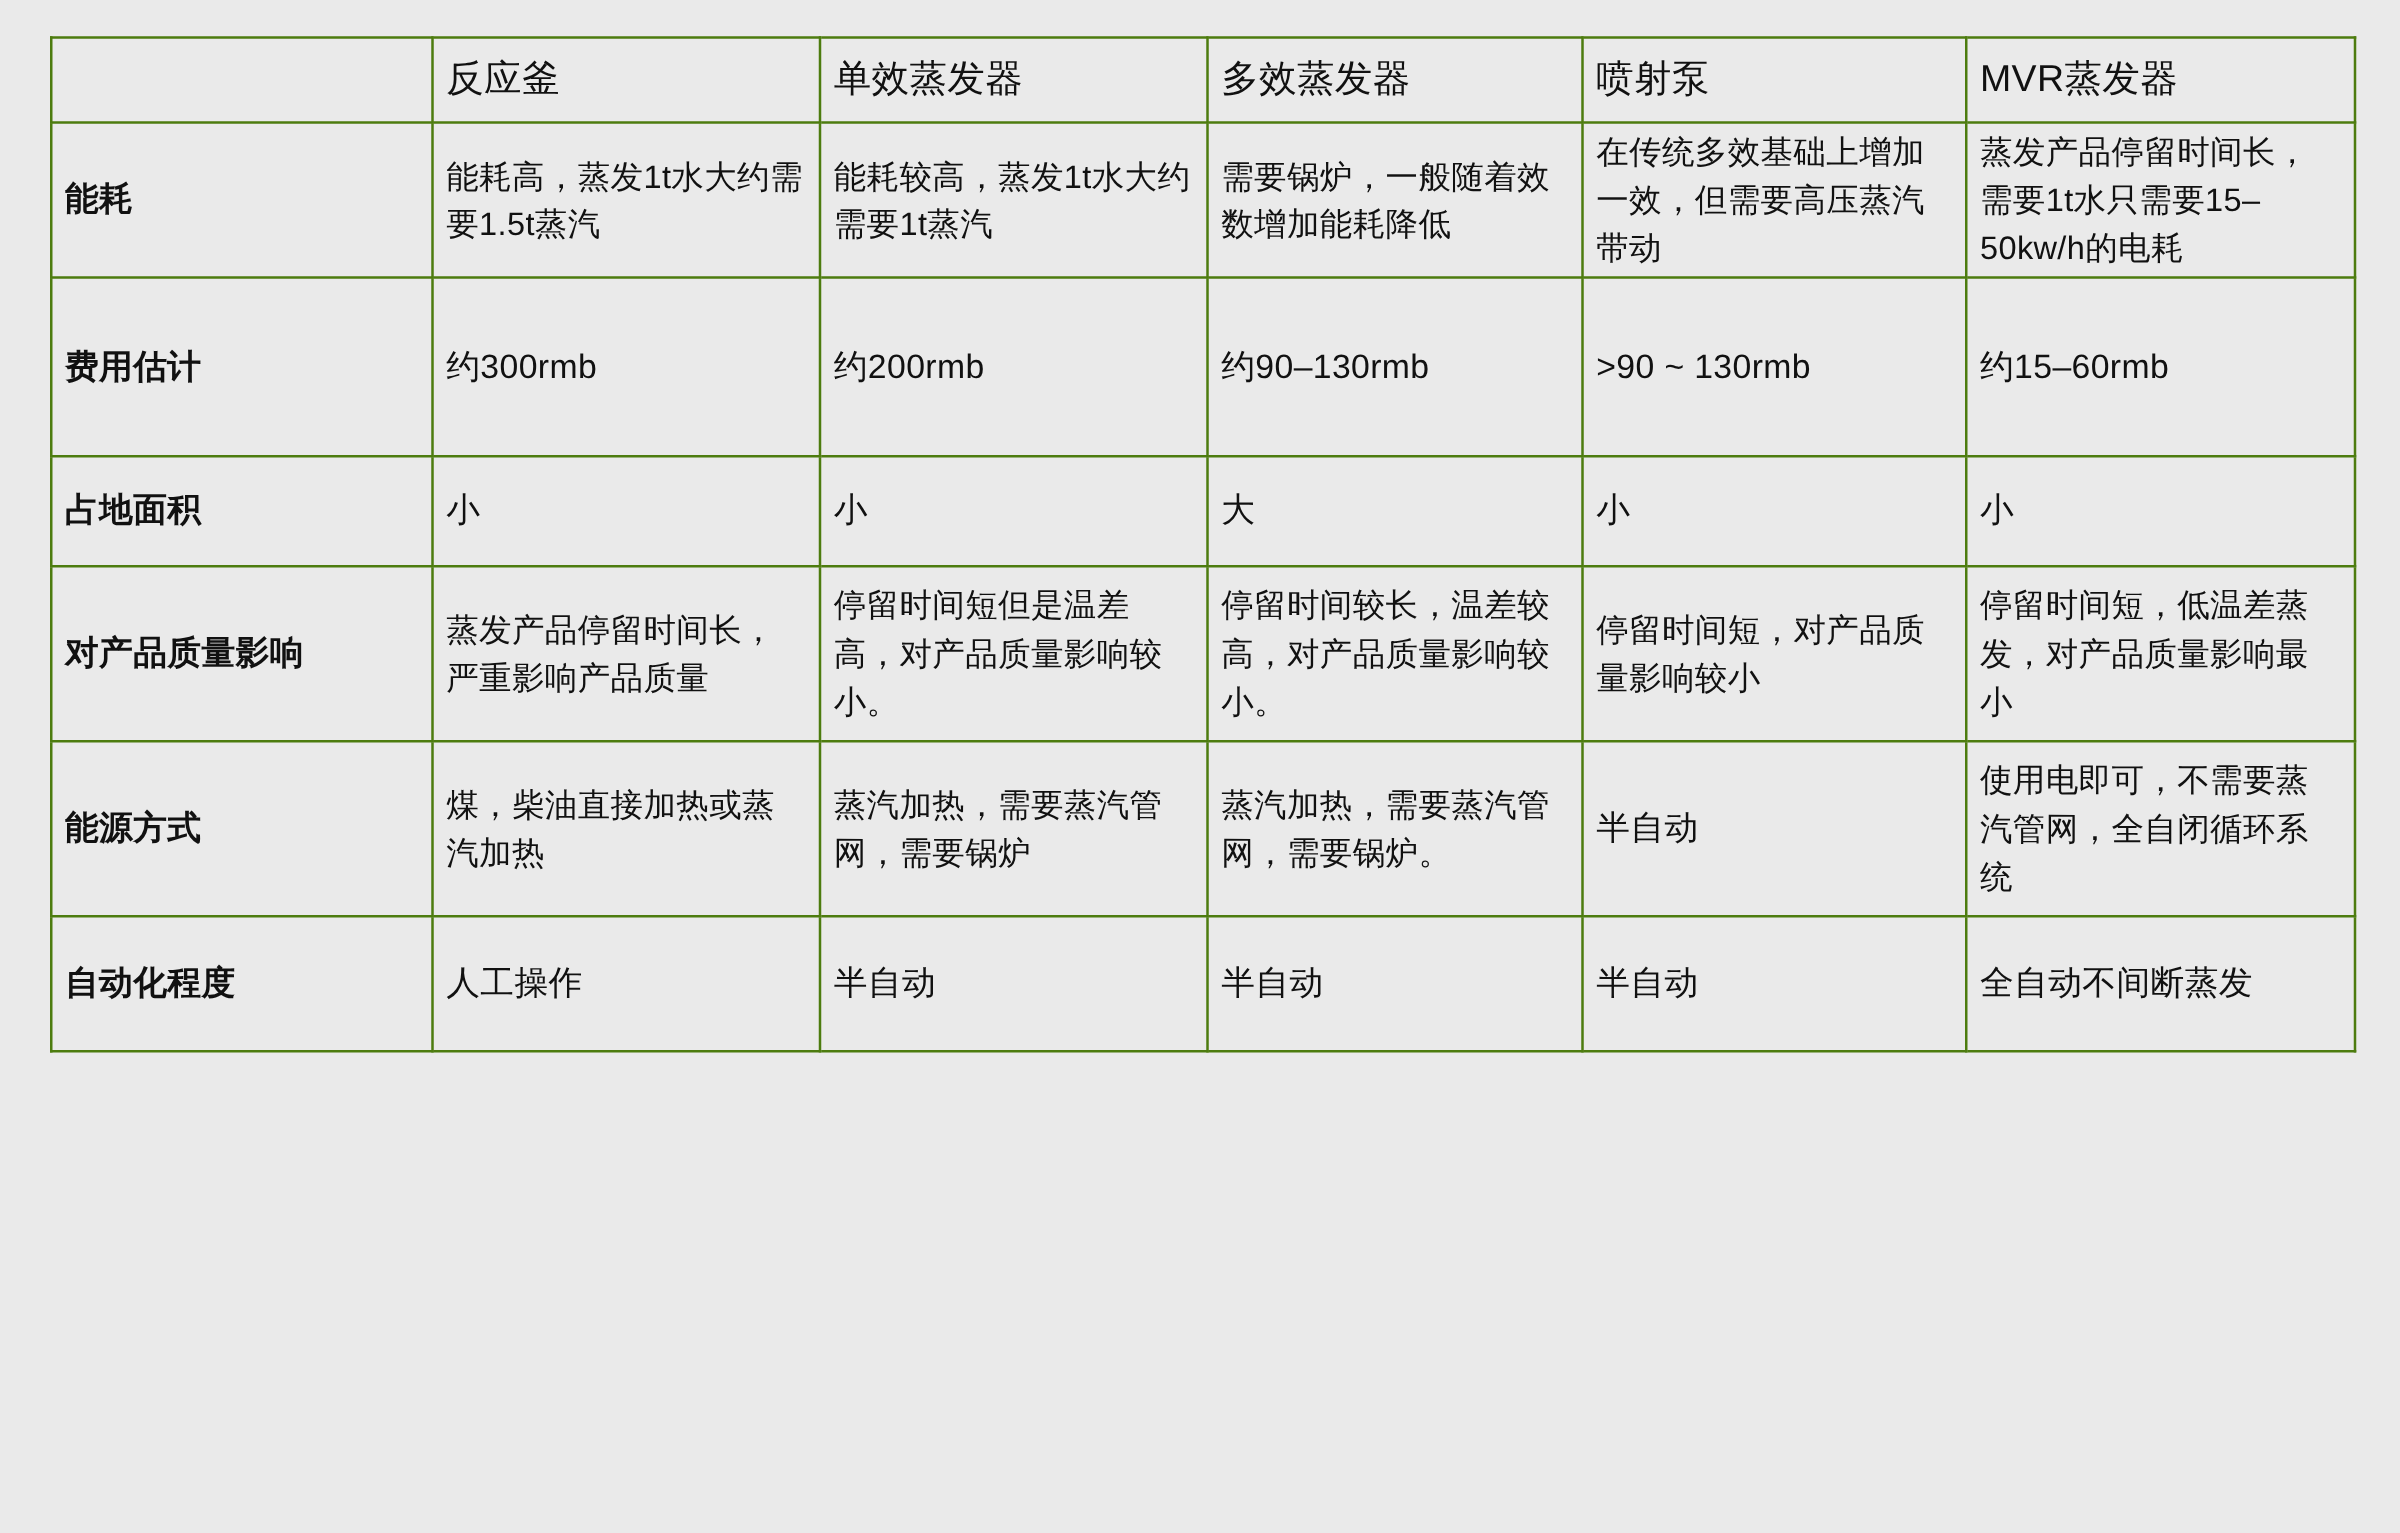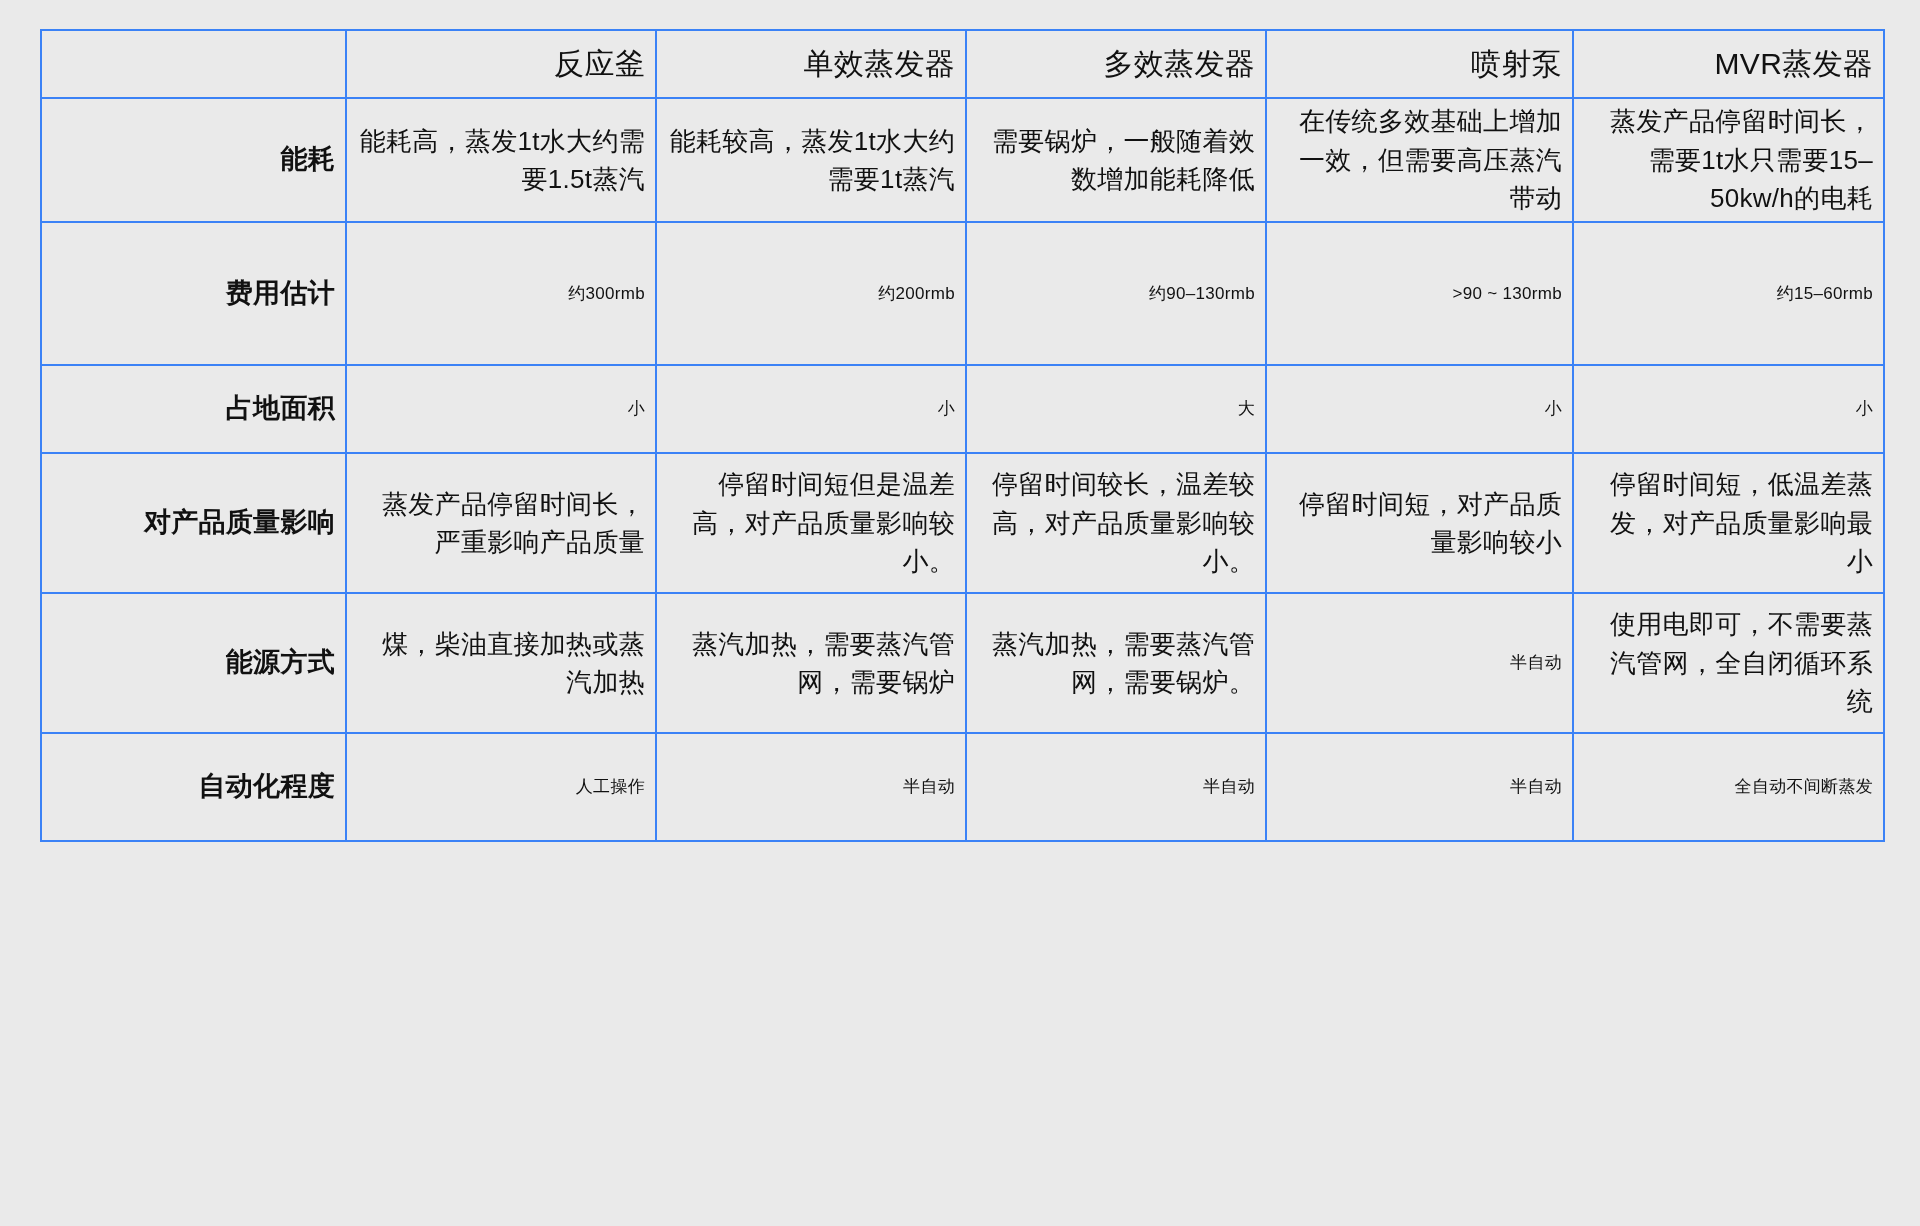--- a/index.html
+++ b/index.html
@@ -24,22 +24,22 @@
     width: 1843px;
   }
   table.comparison {
     border-collapse: collapse;
     width: 1843px;
     background: #eaeaea;
     table-layout: fixed;
   }
   table.comparison td,
   table.comparison th {
-    border: 2px solid #3b82f6;
-    text-align: right;
+    border: 2px solid #4d7c0f;
+    text-align: left;
     vertical-align: middle;
     color: #111111;
     font-weight: normal;
     padding: 0 10px;
     box-sizing: border-box;
     line-height: 1.48;
     letter-spacing: 0.3px;
   }
   
   col.c0 { width: 305px; }
@@ -66,21 +66,21 @@
   }
   tr.r-energy td { height: 124px; }
   tr.r-cost td { height: 143px; }
   tr.r-area td { height: 88px; }
   tr.r-quality td { height: 140px; }
   tr.r-source td { height: 140px; }
   tr.r-auto td { height: 108px; }
   tr.r-stable td { height: 140px; }
 
   tbody td.cell.short {
-    font-size: 17px;
+    font-size: 27px;
   }
 </style>
 </head>
 <body>
 
 <div id="page">
   <div class="table-wrap">
     <table class="comparison">
       <colgroup>
         <col class="c0">

